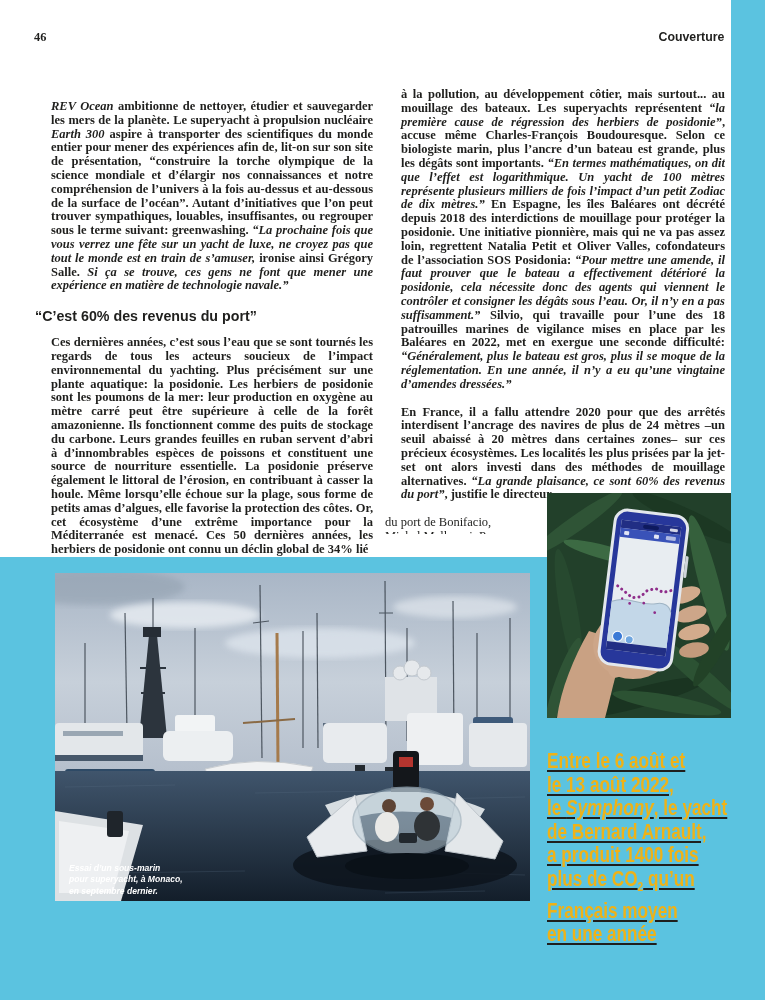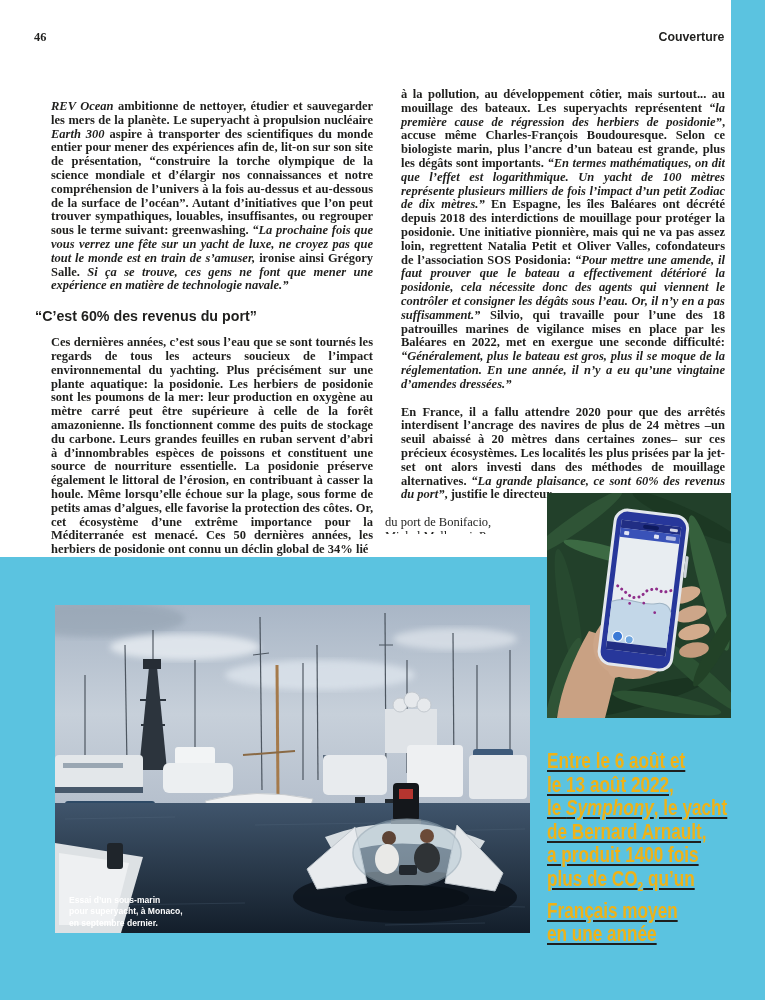--- a/index.html
+++ b/index.html
@@ -30,21 +30,21 @@
   .col-right{left:385px;top:88px;width:340px;height:446px;}
   .col p{margin:0 0 14px 16px;font-weight:bold;}
   .it{font-style:italic;}
   .subhead{
     font-family:"Liberation Sans",sans-serif;font-weight:bold;font-size:15.5px;line-height:17px;
     transform:scaleX(.92);transform-origin:left center;white-space:nowrap;margin:10px 0 12px 0;
   }
   .wrap-narrow{width:162px;text-align:left;white-space:pre-line;}
 
   
-  .marina{left:55px;top:605px;width:475px;height:352px;overflow:hidden;}
+  .marina{left:55px;top:573px;width:475px;height:352px;overflow:hidden;font-style:italic;}
   .marina svg{display:block;}
   .caption{
     left:14px;top:290px;width:170px;color:#fff;
     font-family:"Liberation Sans",sans-serif;font-weight:bold;font-size:9px;line-height:11.4px;
     transform:scaleX(.95);transform-origin:left top;white-space:pre-line;
   }
 
   
   .phonephoto{left:547px;top:493px;width:184px;height:225px;overflow:hidden;}
 

